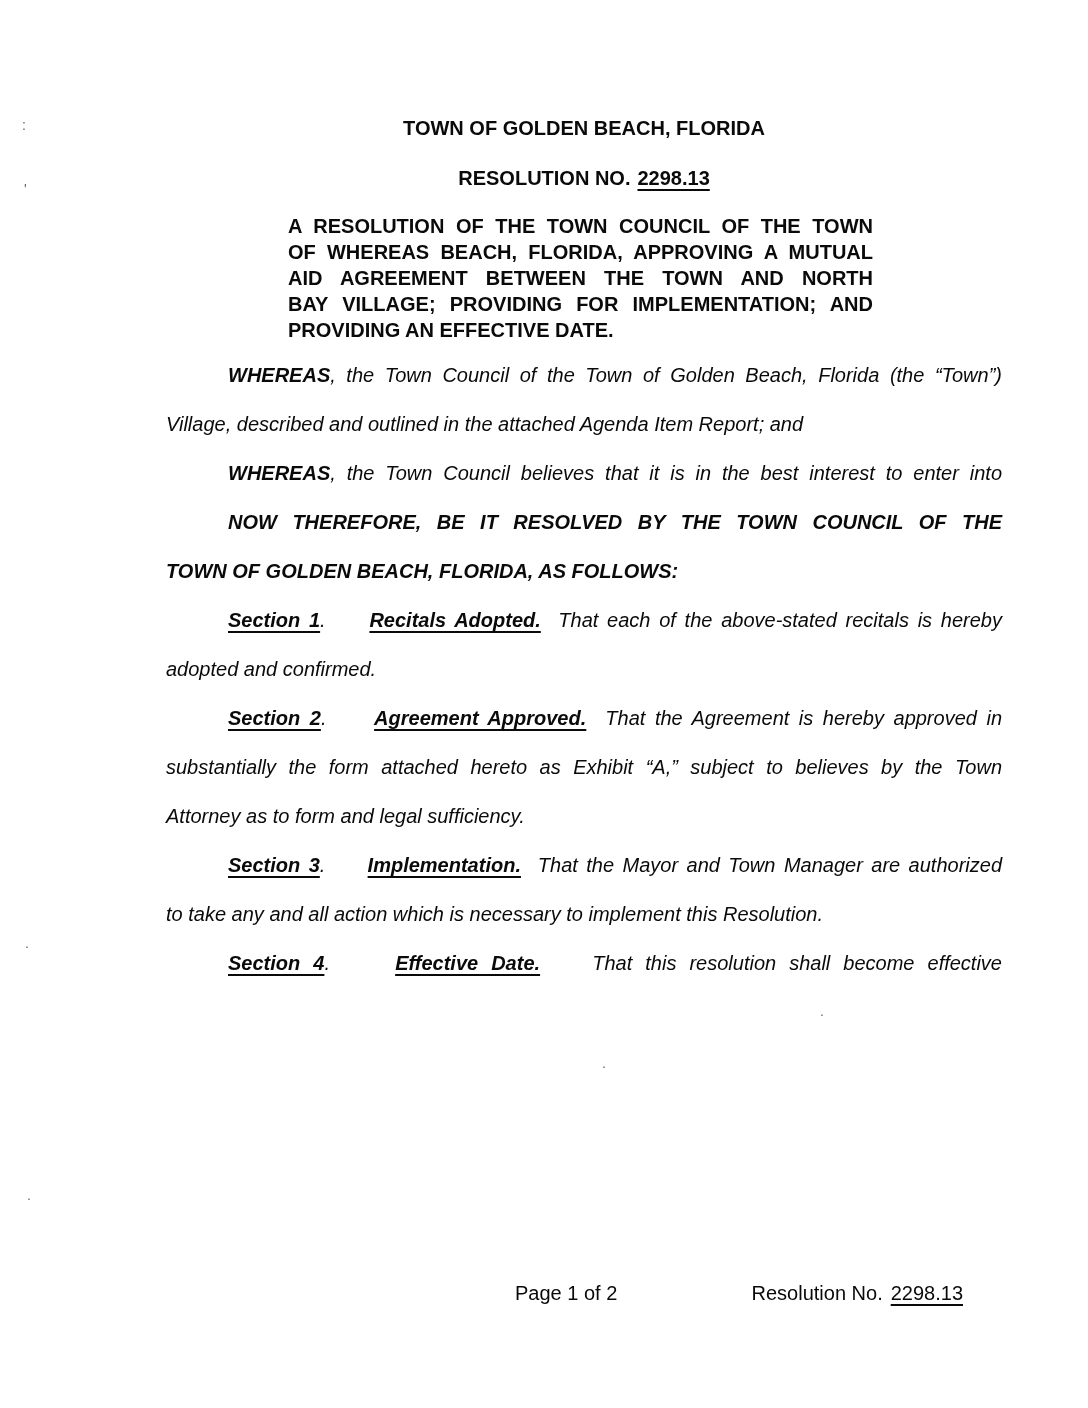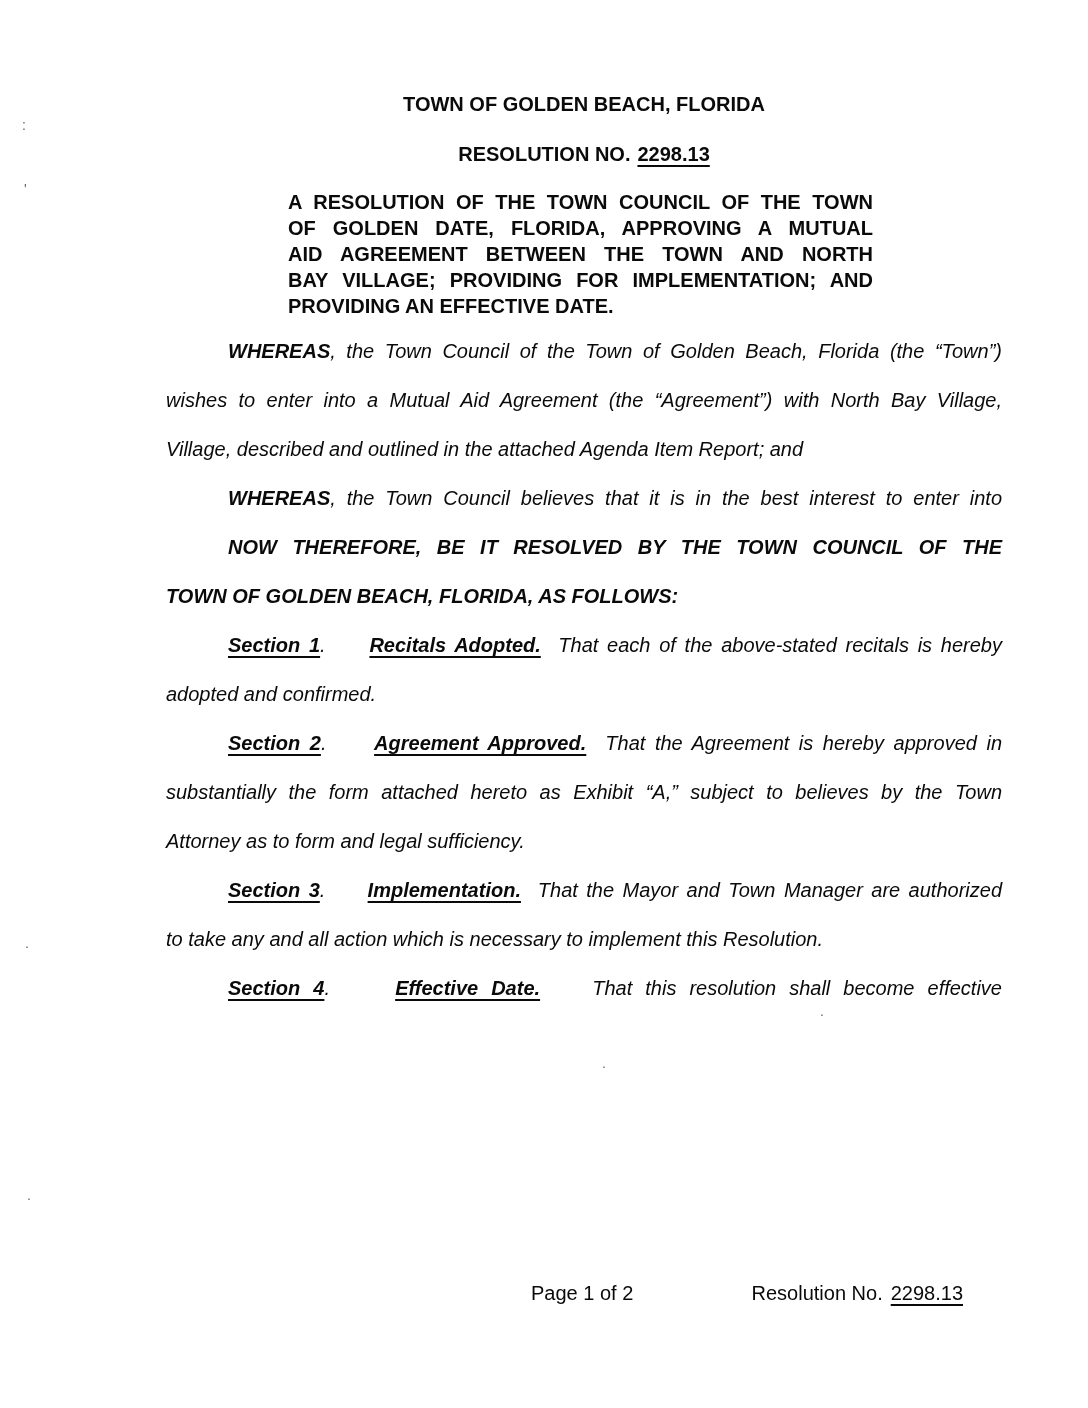--- a/index.html
+++ b/index.html
@@ -8,21 +8,21 @@
     position: relative;
     width: 1088px;
     height: 1408px;
     background: #ffffff;
     color: #0a0a0a;
     font-family: "Liberation Sans", "DejaVu Sans", sans-serif;
     font-size: 20px;
     overflow: hidden;
   }
   .content {
-    padding: 92px 86px 0 166px; 
+    padding: 116px 86px 0 166px; 
   }
   .org-title {
     text-align: center;
     font-weight: bold;
     line-height: 24px;
   }
   .res-line {
     text-align: center;
     font-weight: bold;
     line-height: 24px;
@@ -54,21 +54,21 @@
     text-decoration-thickness: 2px;
     text-underline-offset: 4px;
   }
   .footer {
     position: absolute;
     top: 1281px;
     left: 166px;
     width: 836px;
     line-height: 24px;
   }
-  .page-num { position: absolute; left: 365px; top: 0; }
+  .page-num { position: absolute; left: 349px; top: 0; }
   .res-ref { position: absolute; right: 39px; top: 0; white-space: nowrap; }
   .res-ref .res-num {
     padding-left: 8px;
     text-decoration: underline;
     text-decoration-thickness: 2px;
     text-underline-offset: 4px;
   }
   .artifact {
     position: absolute;
     color: #666;
@@ -83,30 +83,29 @@
   <div class="content">
 
     <div class="org-title">TOWN OF GOLDEN BEACH, FLORIDA</div>
 
     <div class="res-line">
       <span>RESOLUTION NO.</span><span class="res-num">2298.13</span>
     </div>
 
     <div class="title-block">
         <div class="tline jl">A RESOLUTION OF THE TOWN COUNCIL OF THE TOWN</div>
-        <div class="tline jl">OF GOLDEN DATE, FLORIDA, APPROVING A MUTUAL</div>
+        <div class="tline jl">OF WHEREAS BEACH, FLORIDA, APPROVING A MUTUAL</div>
         <div class="tline jl">AID AGREEMENT BETWEEN THE TOWN AND NORTH</div>
         <div class="tline jl">BAY VILLAGE; PROVIDING FOR IMPLEMENTATION; AND</div>
         <div class="tline">PROVIDING AN EFFECTIVE DATE.</div>
       </div>
 
     <div class="doc-body">
         <div class="para">
           <div class="bline indent jl"><span class="b ">WHEREAS</span><span class="">, the Town Council of the Town of Golden Beach, Florida (the “Town”)</span></div>
-          <div class="bline jl"><span class="">wishes to enter into a Mutual Aid Agreement (the “Agreement”) with North Bay Village,</span></div>
           <div class="bline"><span class="">Village, described and outlined in the attached Agenda Item Report; and</span></div>
         </div>
         <div class="para">
           <div class="bline indent jl"><span class="b ">WHEREAS</span><span class="">, the Town Council believes that it is in the best interest to enter into</span></div>
         </div>
         <div class="para">
           <div class="bline indent jl"><span class="b ">NOW THEREFORE, BE IT RESOLVED BY THE TOWN COUNCIL OF THE</span></div>
           <div class="bline"><span class="b ">TOWN OF GOLDEN BEACH, FLORIDA, AS FOLLOWS:</span></div>
         </div>
         <div class="para">

